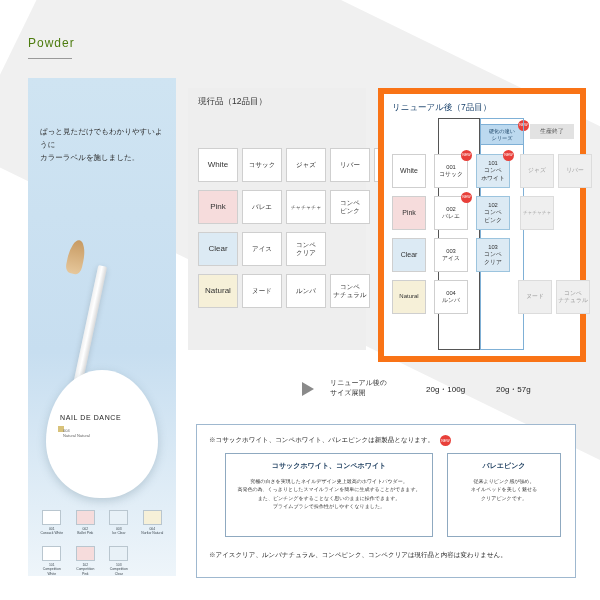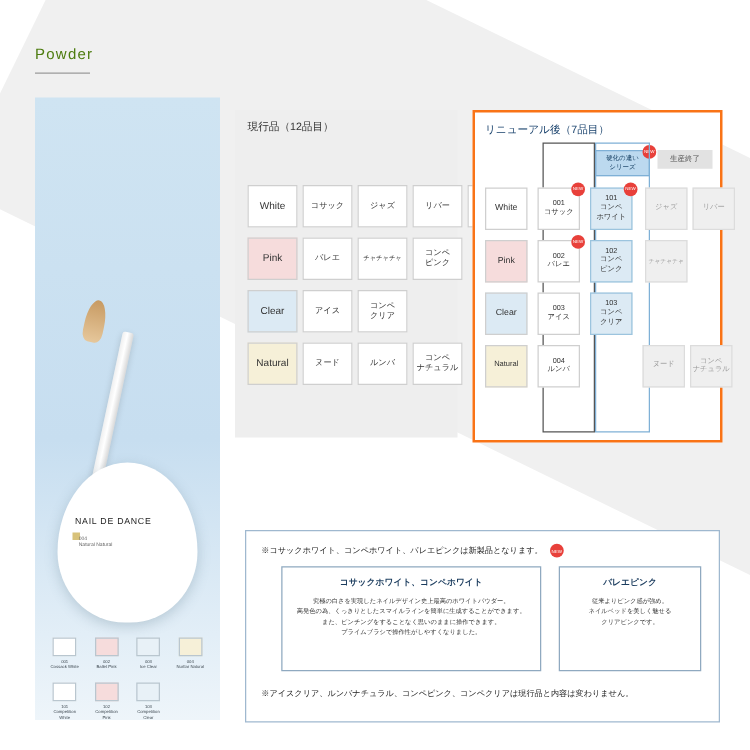--- a/index.html
+++ b/index.html
@@ -35,21 +35,21 @@
   .cur .grid{position:absolute;left:10px;top:60px;}
   .row{display:flex;align-items:center;margin-bottom:8px;}
   .cell{width:38px;height:32px;border:1px solid #cfcfcf;background:#fff;display:flex;align-items:center;justify-content:center;text-align:center;font-size:6.5px;line-height:1.25;color:#333;margin-right:4px;}
   .cell.w{background:#ffffff;}
   .cell.p{background:#f6dcdc;}
   .cell.c{background:#dceaf4;}
   .cell.n{background:#f6f0d8;}
   .cell.lab{font-size:8px;}
 
   
-  .ren{position:absolute;left:378px;top:88px;width:196px;height:262px;border:2px solid #f97316;background:#ffffff;}
+  .ren{position:absolute;left:378px;top:88px;width:196px;height:262px;border:6px solid #f97316;background:#ffffff;}
   .ren .hd{position:absolute;left:8px;top:8px;font-size:8.5px;color:#17406b;}
   .ren .grid{position:absolute;left:8px;top:60px;}
   .hard{position:absolute;left:96px;top:30px;width:42px;padding:3px 0;background:#bcd9ef;border:1px solid #7fb0d6;font-size:5.2px;color:#103a5e;text-align:center;line-height:1.25;}
   .endcol{position:absolute;left:146px;top:30px;width:44px;padding:3px 0;background:#e2e2e2;font-size:6px;color:#555;text-align:center;}
   .cellsm{width:32px;height:32px;border:1px solid #cfcfcf;background:#fff;display:flex;align-items:center;justify-content:center;text-align:center;font-size:5.8px;line-height:1.25;color:#333;margin-right:4px;position:relative;}
   .cellsm.blue{background:#dceaf4;border-color:#9cc4de;}
   .cellsm.gray{background:#efefef;color:#9a9a9a;border-color:#dcdcdc;}
   .newbadge{position:absolute;top:-5px;right:-5px;background:#e8403a;color:#fff;font-size:3.6px;border-radius:50%;width:11px;height:11px;display:flex;align-items:center;justify-content:center;}
   .colframe{position:absolute;left:54px;top:24px;width:40px;height:230px;border:1px solid #555;}
   .colframe2{position:absolute;left:96px;top:24px;width:42px;height:230px;border:1px solid #7fb0d6;}
@@ -76,20 +76,22 @@
 </head>
 <body>
 
 <div class="page">
   <div class="wedge"></div>
 
   <div class="title">Powder</div>
   <div class="title-rule"></div>
 
   <div class="photo">
+    <div class="lead" style="white-space:pre-line">ぱっと見ただけでもわかりやすいように
+カラーラベルを施しました。</div>
     <div class="brush-tip"></div>
     <div class="brush"></div>
     <div class="brush-txt">PRIME BRUSH</div>
     <div class="egg"></div>
     <div class="egg-t1">NAIL DE DANCE</div>
     <div class="egg-sq"></div>
     <div class="egg-t2" style="white-space:pre-line">004
 Natural Natural</div>
 
     <div class="swatches">
@@ -225,20 +227,27 @@
         <div class="cellsm" style="margin-right:8px;white-space:pre-line">004
 ルンバ</div>
         <div class="cellsm" style="margin-right:10px;border:none;background:transparent"></div>
         <div class="cellsm gray">ヌード</div>
         <div class="cellsm gray" style="white-space:pre-line">コンペ
 ナチュラル</div>
       </div>
     </div>
   </div>
 
+  <div class="sizebox">
+    <div class="arrow"></div>
+    <div class="sizetxt" style="white-space:pre-line">リニューアル後の
+サイズ展開</div>
+    <div class="sz1">20g・100g</div>
+    <div class="sz2">20g・57g</div>
+  </div>
 
   <div class="notes">
     <div class="note1">
       <span>※コサックホワイト、コンペホワイト、バレエピンクは新製品となります。</span>
       <span class="nb">NEW</span>
     </div>
 
     <div class="box boxA">
       <div class="bh">コサックホワイト、コンペホワイト</div>
       <div class="bt c" style="white-space:pre-line">究極の白さを実現したネイルデザイン史上最高のホワイトパウダー。

